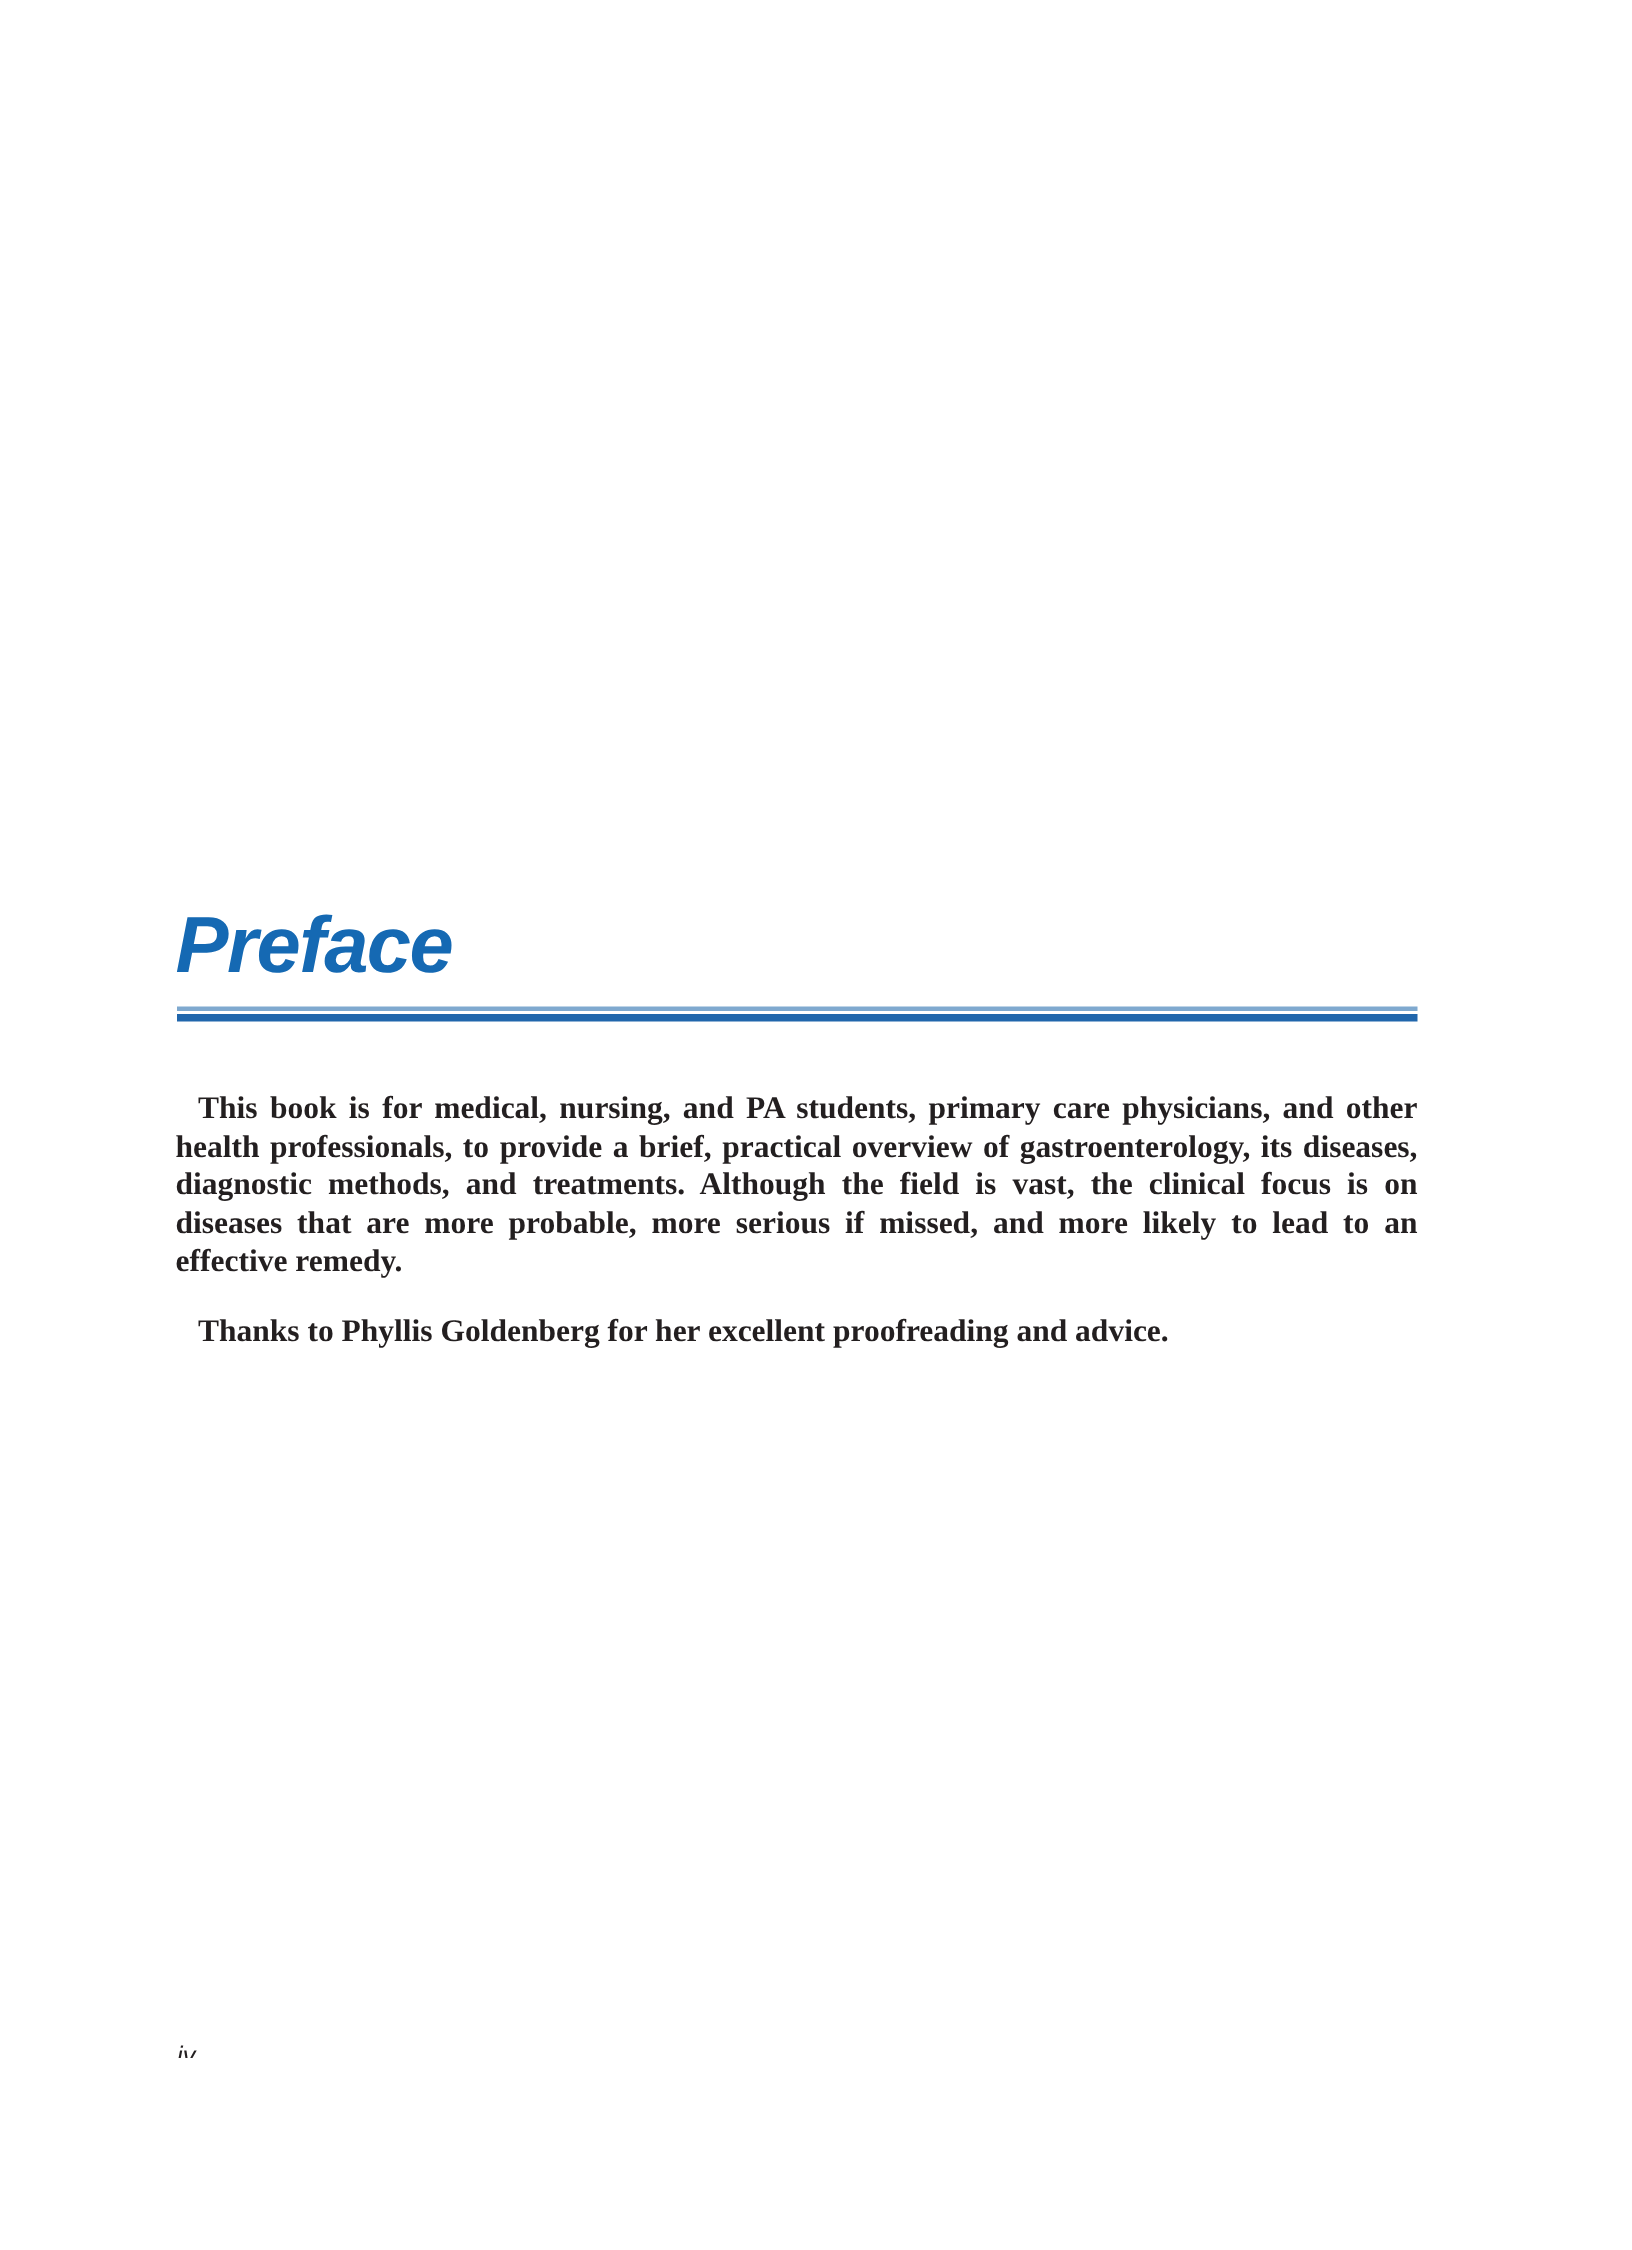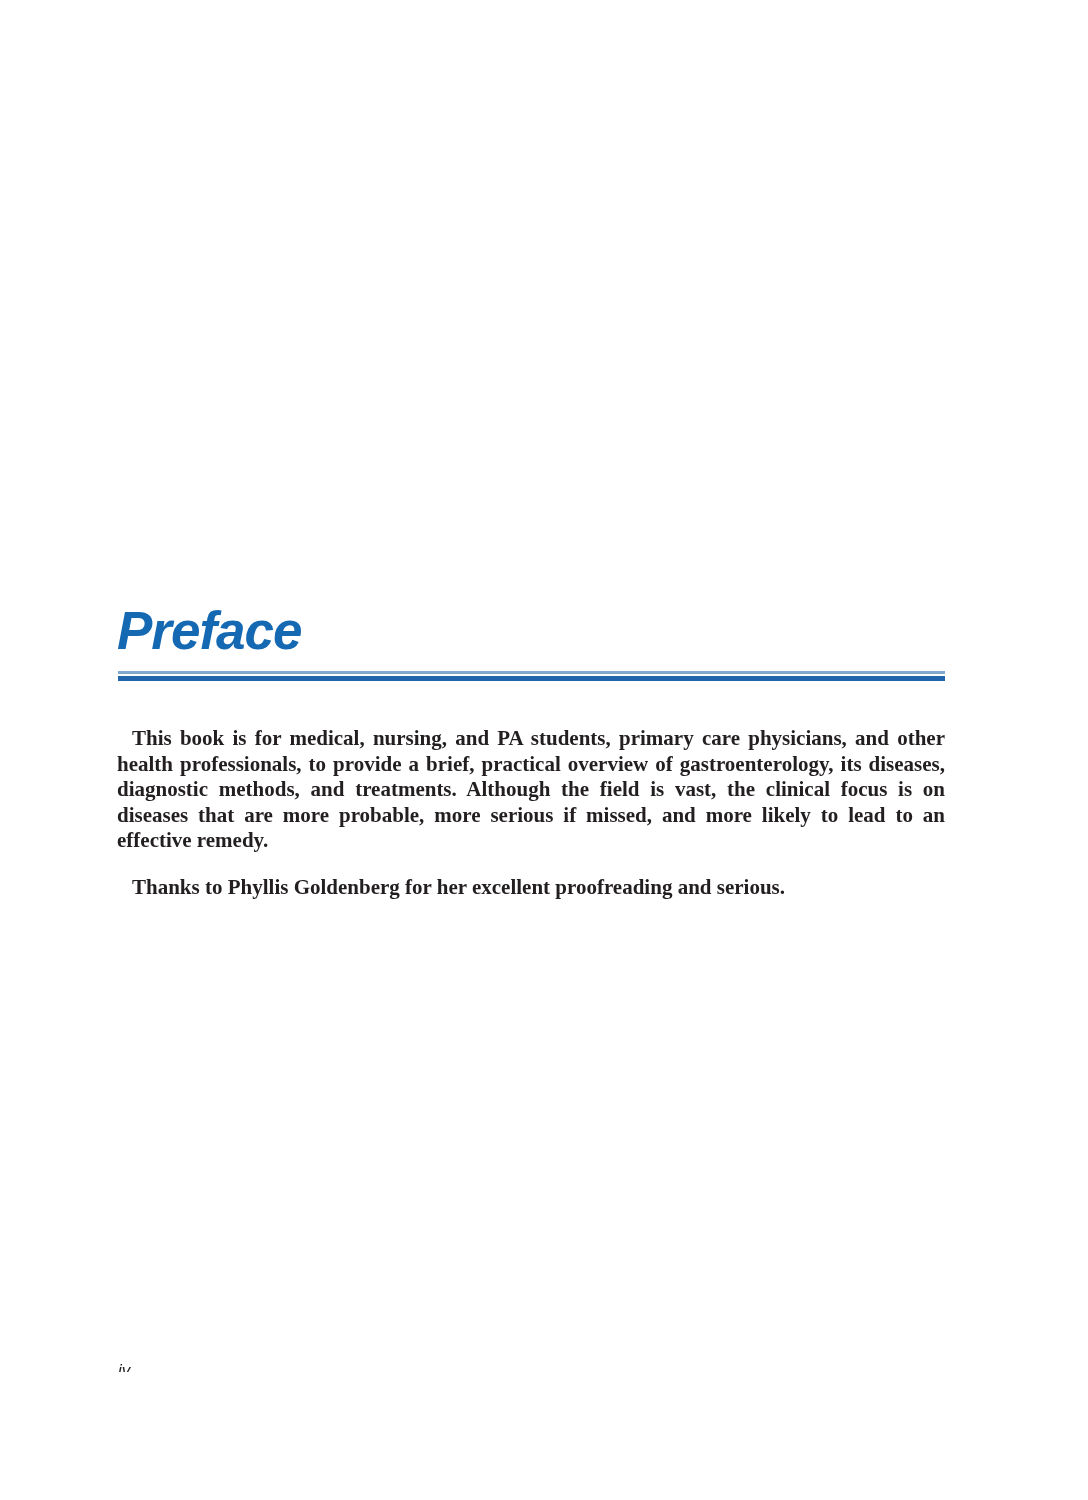--- a/index.html
+++ b/index.html
@@ -83,18 +83,18 @@
   <h1 class="preface-title">Preface</h1>
 
   <div class="title-rule">
     <div class="rule-light"></div>
     <div class="rule-gap"></div>
     <div class="rule-dark"></div>
   </div>
 
   <div class="body-text">
     <p>This book is for medical, nursing, and PA students, primary care physicians, and other health professionals, to provide a brief, practical overview of gastroenterology, its diseases, diagnostic methods, and treatments. Although the field is vast, the clinical focus is on diseases that are more probable, more serious if missed, and more likely to lead to an effective remedy.</p>
-    <p>Thanks to Phyllis Goldenberg for her excellent proofreading and serious.</p>
+    <p>Thanks to Phyllis Goldenberg for her excellent proofreading and advice.</p>
   </div>
 
   <div class="page-number">iv</div>
 
 </div>
 
 </body></html>

